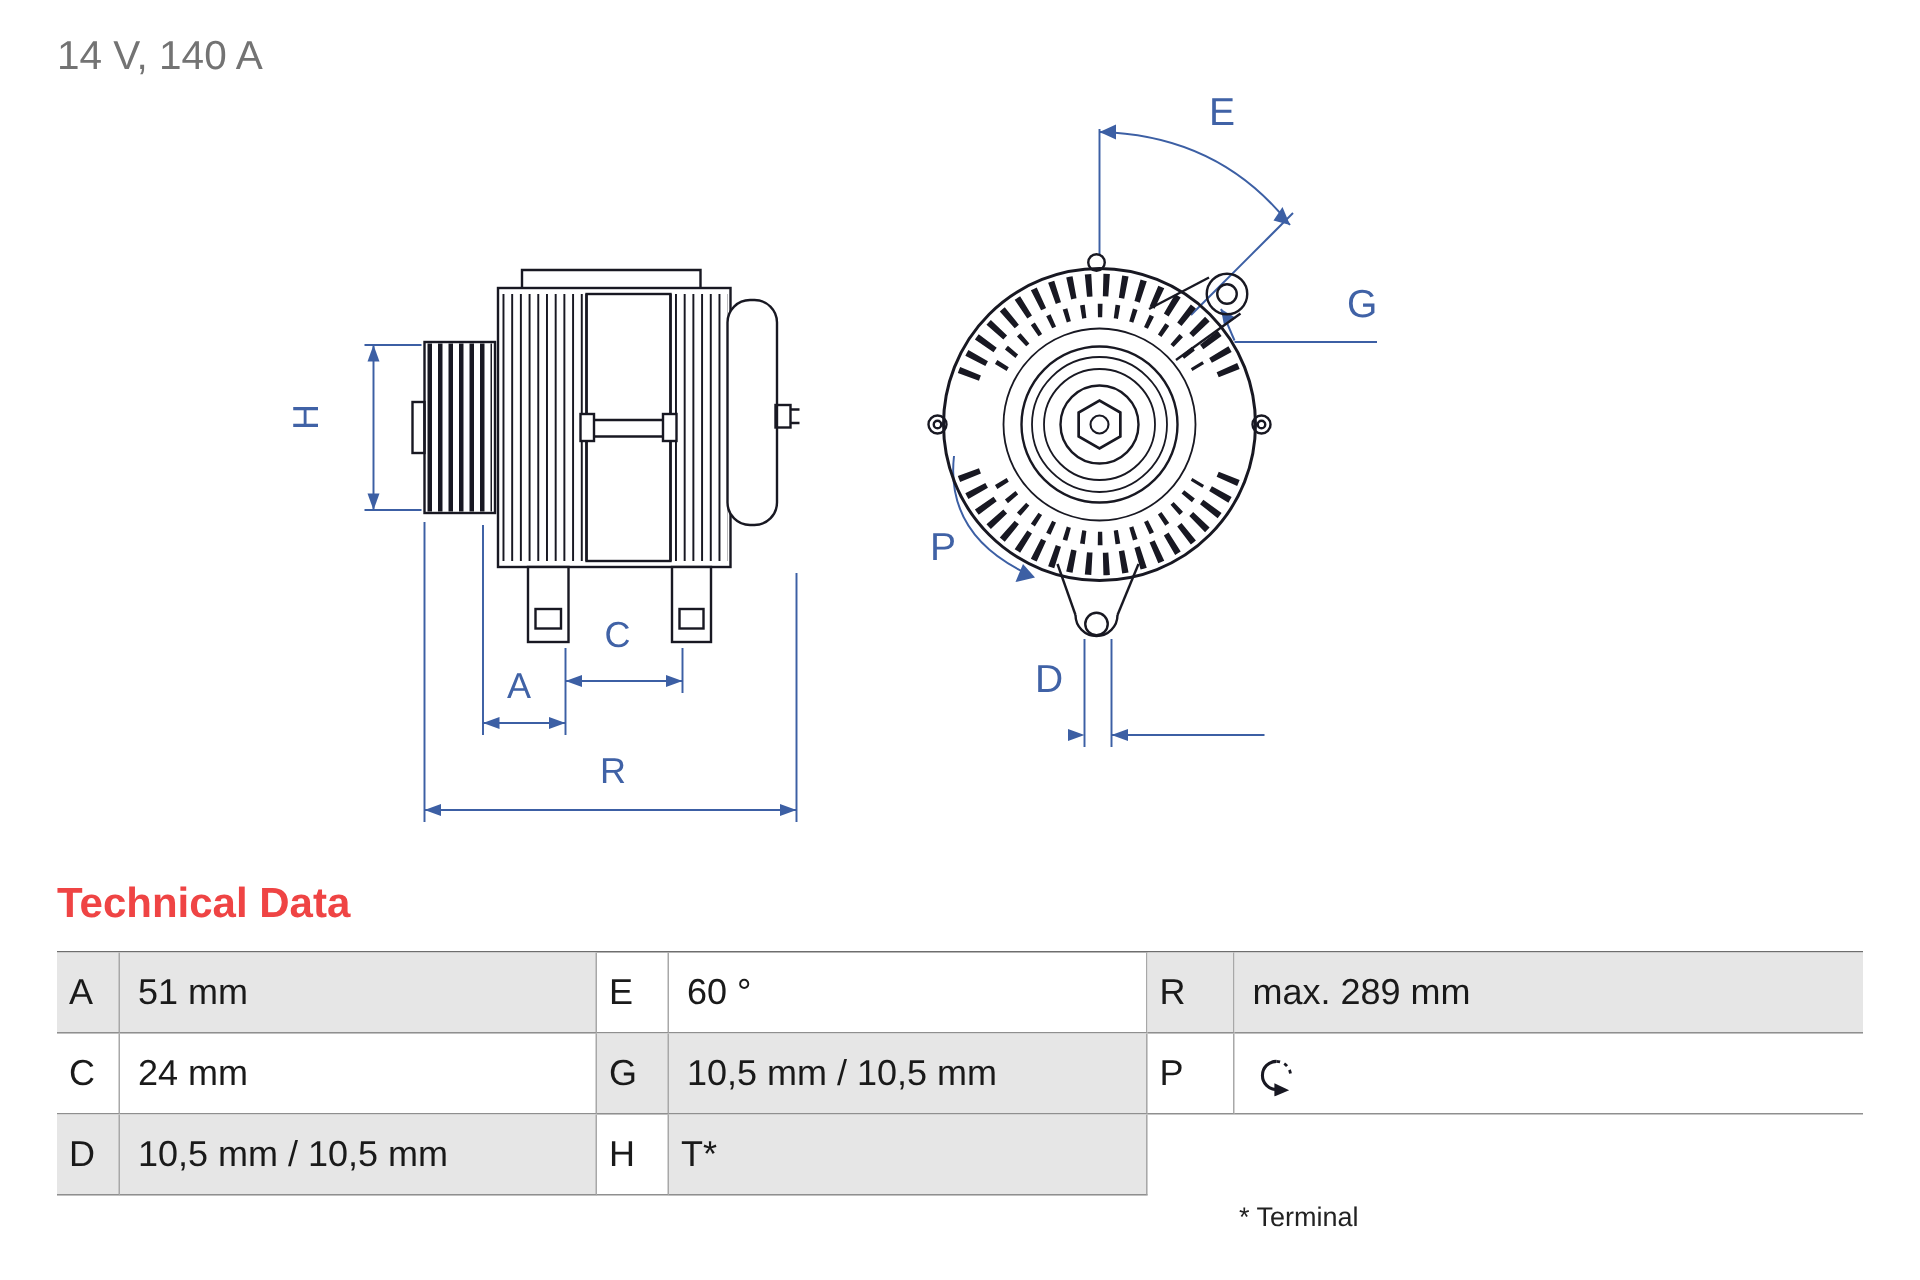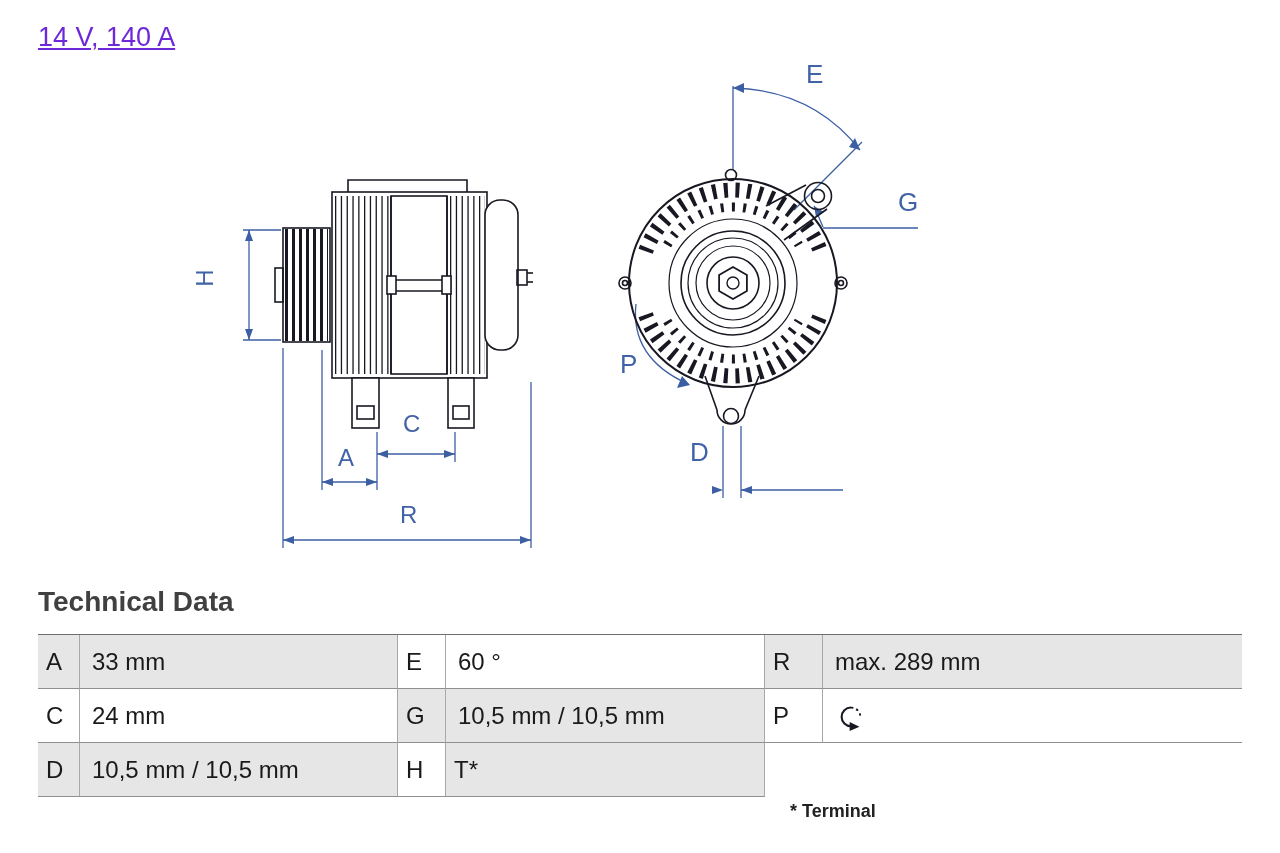--- a/index.html
+++ b/index.html
@@ -1,37 +1,37 @@
 <!DOCTYPE html>
 <html><head>
 <meta charset="utf-8">
 <style>
   html,body{margin:0;padding:0;background:#fff;}
   .page{position:relative;width:1280px;height:853px;background:#ffffff;overflow:hidden;
         font-family:"Liberation Sans", sans-serif;color:#1a1a1a;}
-  .page-title{position:absolute;left:38px;top:22px;font-size:27px;color:#6d28d9;text-decoration:underline;}
+  .page-title{position:absolute;left:38px;top:22px;font-size:27px;color:#737373;}
   .drawings{position:absolute;left:0;top:0;width:1280px;height:580px;}
   .drawing{position:absolute;}
   .ink{stroke:#181822;fill:none;stroke-width:1.6;}
   .blue{stroke:#3c5fa4;fill:none;stroke-width:1.3;}
   .blue .arr{fill:#3c5fa4;stroke:none;}
   .dim-label{position:absolute;color:#4062a6;font-size:24px;line-height:24px;}
   .dim-label.rot{transform:rotate(-90deg);}
   .dim-label.big{font-size:26px;}
-  .table-title{position:absolute;left:38px;top:586px;font-size:28px;font-weight:bold;color:#404040;}
+  .table-title{position:absolute;left:38px;top:586px;font-size:28px;font-weight:bold;color:#ef4444;}
   .tech-table{position:absolute;left:38px;top:634px;right:38px;display:grid;
               grid-template-columns:42px 318px 48px 319px 58px 1fr;border-top:1px solid #6e6e6e;}
   .cell{height:54px;line-height:53px;font-size:24px;color:#1a1a1a;box-sizing:border-box;
         border-bottom:1px solid #8f8f8f;border-right:1px solid #a8a8a8;
         padding-left:12px;white-space:nowrap;overflow:hidden;}
   .cell.key{padding-left:8px;}
   .cell.last{border-right:none;}
   .cell.gray{background:#e6e6e6;}
   .cell.iconcell{display:flex;align-items:center;}
-  .footnote{position:absolute;left:790px;top:801px;font-size:18px;color:#222;font-weight:bold;}
+  .footnote{position:absolute;left:826px;top:801px;font-size:18px;color:#222;}
 </style>
 </head>
 <body>
 
 <div class="page">
 
   <div class="page-title">14 V, 140 A</div>
 
   <div class="drawings">
 
@@ -146,21 +146,21 @@
     <span class="dim-label big" style="left:898px;top:190px">G</span>
     <span class="dim-label big" style="left:620px;top:352px">P</span>
     <span class="dim-label big" style="left:690px;top:440px">D</span>
   </div>
 
   <div class="table-title">Technical Data</div>
 
   <div class="tech-table">
 
     <div class="cell key gray">A</div>
-    <div class="cell val gray">33 mm</div>
+    <div class="cell val gray">51 mm</div>
     <div class="cell key">E</div>
     <div class="cell val">60 °</div>
     <div class="cell key gray">R</div>
     <div class="cell val gray last">max. 289 mm</div>
 
     <div class="cell key">C</div>
     <div class="cell val">24 mm</div>
     <div class="cell key gray">G</div>
     <div class="cell val gray">10,5 mm / 10,5 mm</div>
     <div class="cell key">P</div>

